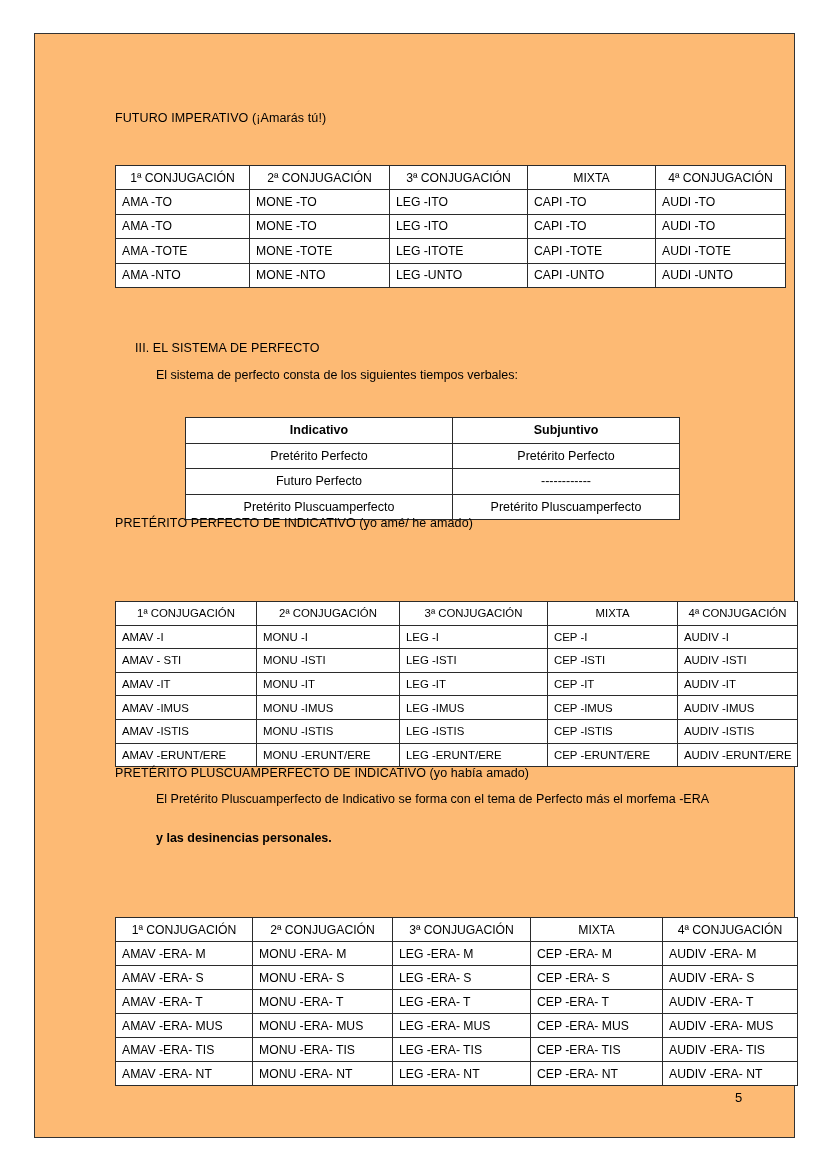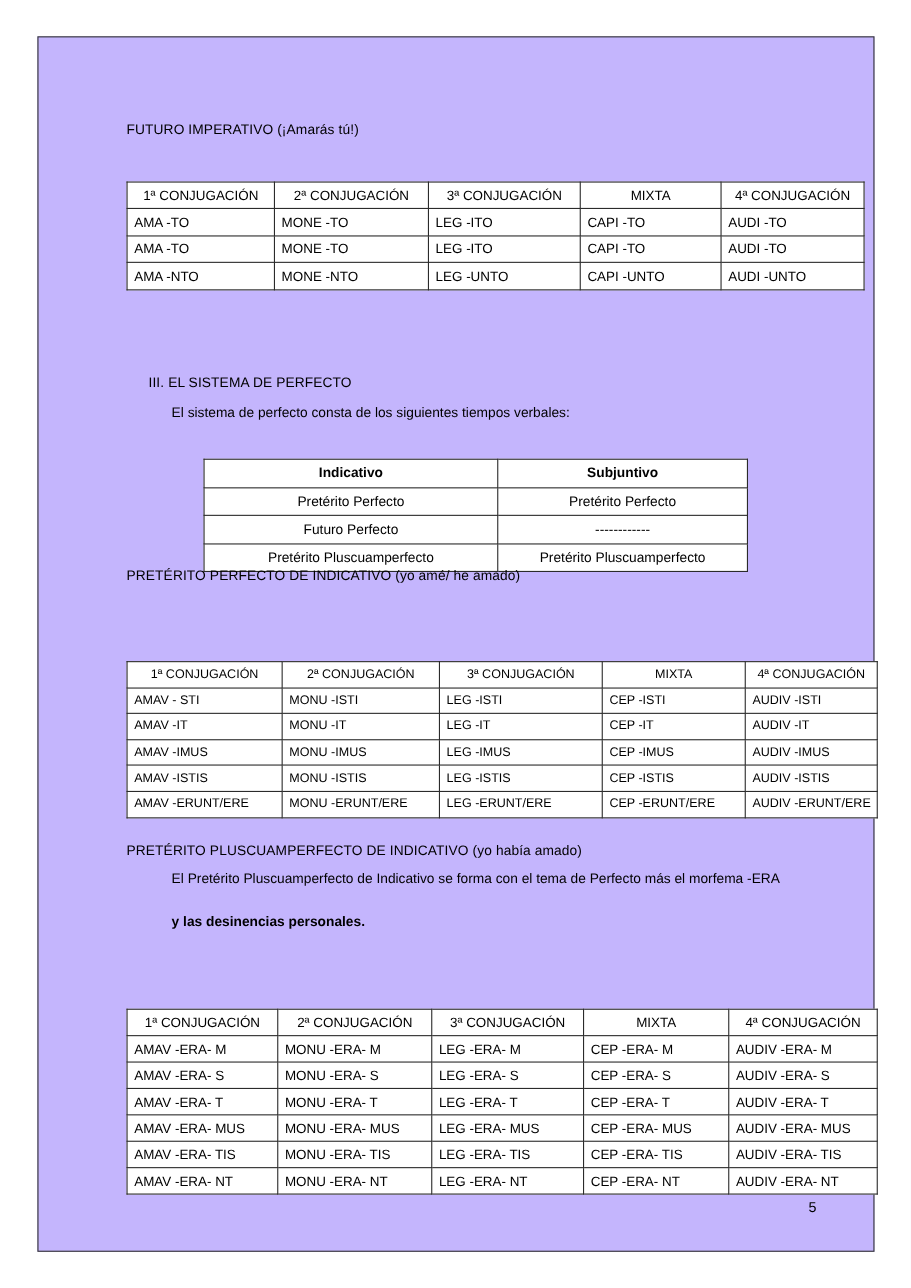--- a/index.html
+++ b/index.html
@@ -18,21 +18,21 @@
   }
 
   .page-frame {
     position: absolute;
     left: 34px;
     top: 33px;
     width: 761px;
     height: 1105px;
     border: 1.5px solid #333333;
     box-sizing: border-box;
-    background: #c4b5fd;
+    background: #fdba74;
   }
 
   .content {
     position: absolute;
     left: 0;
     top: 0;
     width: 761px;
     height: 1105px;
   }
 
@@ -149,20 +149,27 @@
           <td class="l">AUDI  -TO</td>
         </tr>
         <tr>
           <td class="l">AMA  -TO</td>
           <td class="l">MONE  -TO</td>
           <td class="l">LEG  -ITO</td>
           <td class="l">CAPI  -TO</td>
           <td class="l">AUDI  -TO</td>
         </tr>
         <tr>
+          <td class="l">AMA  -TOTE</td>
+          <td class="l">MONE  -TOTE</td>
+          <td class="l">LEG  -ITOTE</td>
+          <td class="l">CAPI  -TOTE</td>
+          <td class="l">AUDI  -TOTE</td>
+        </tr>
+        <tr>
           <td class="l">AMA  -NTO</td>
           <td class="l">MONE  -NTO</td>
           <td class="l">LEG -UNTO</td>
           <td class="l">CAPI  -UNTO</td>
           <td class="l">AUDI  -UNTO</td>
         </tr>
       </tbody>
     </table>
 
     <div class="heading" style="left:100px; top:306px;">III. EL SISTEMA DE PERFECTO</div>
@@ -210,20 +217,27 @@
         <tr>
           <th class="hdr">1ª CONJUGACIÓN</th>
           <th class="hdr">2ª CONJUGACIÓN</th>
           <th class="hdr">3ª CONJUGACIÓN</th>
           <th class="hdr">MIXTA</th>
           <th class="hdr">4ª CONJUGACIÓN</th>
         </tr>
       </thead>
       <tbody>
         <tr>
+          <td class="l">AMAV -I</td>
+          <td class="l">MONU -I</td>
+          <td class="l">LEG -I</td>
+          <td class="l">CEP -I</td>
+          <td class="l">AUDIV -I</td>
+        </tr>
+        <tr>
           <td class="l">AMAV - STI</td>
           <td class="l">MONU -ISTI</td>
           <td class="l">LEG -ISTI</td>
           <td class="l">CEP -ISTI</td>
           <td class="l">AUDIV -ISTI</td>
         </tr>
         <tr>
           <td class="l">AMAV -IT</td>
           <td class="l">MONU -IT</td>
           <td class="l">LEG -IT</td>

